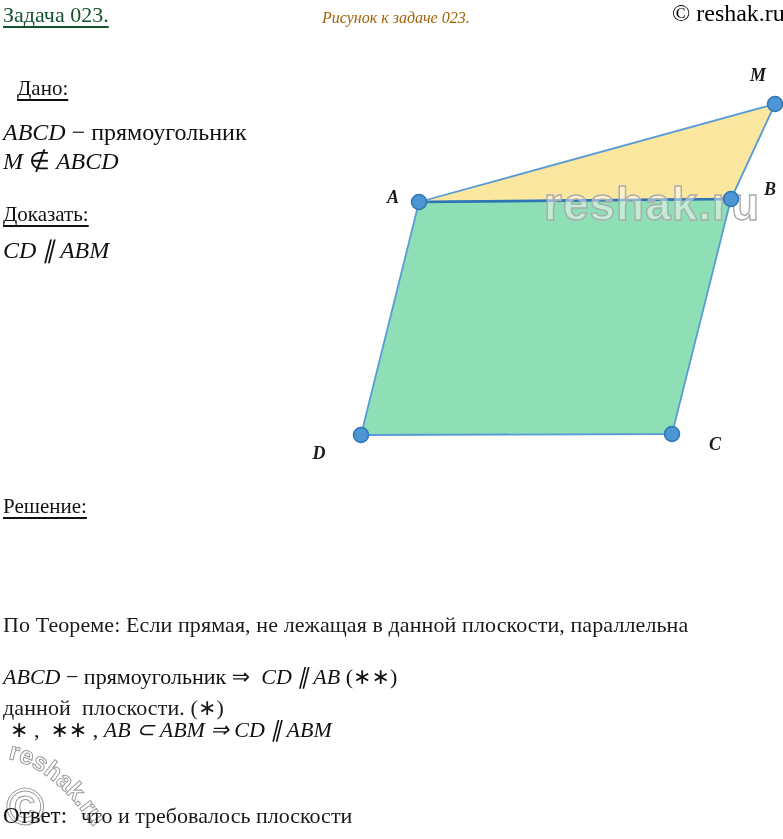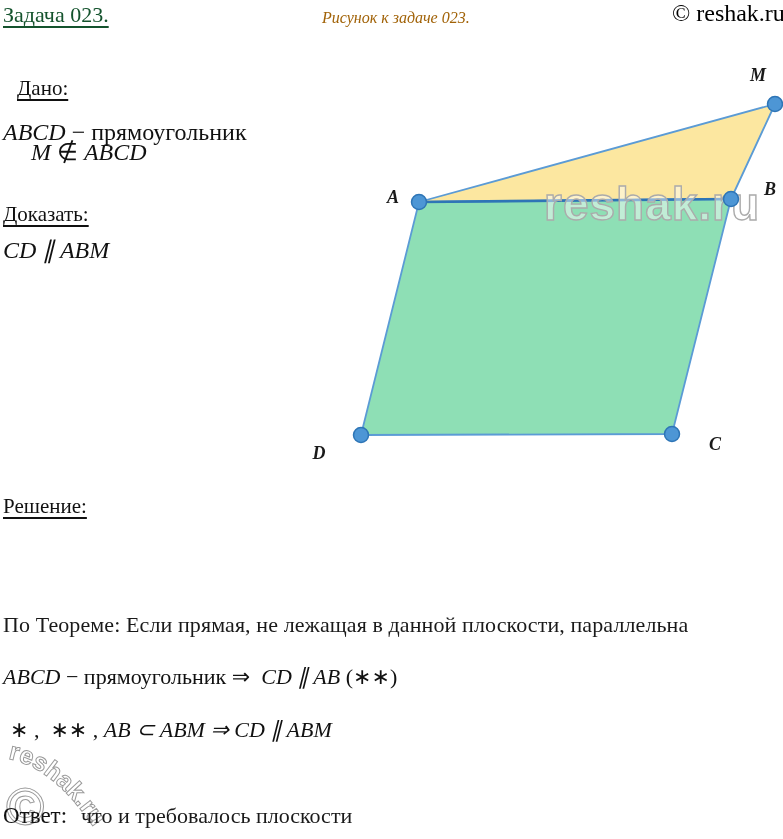--- a/index.html
+++ b/index.html
@@ -22,21 +22,21 @@
   .copyright { left:672px; top:0px; font-size:24px; color:#000000; }
 
   
   .section-label {
     font-size:21px; text-decoration:underline; text-underline-offset:4px;
   }
   .given-label  { left:3px; top:76px;margin-left:14px; }
   .prove-label  { left:3px; top:202px; }
   .math-line { font-size:24px; }
   .given-line1 { left:3px; top:119px; }
-  .given-line2 { left:3px; top:138px;margin-left:28px; }
+  .given-line2 { left:3px; top:147px; }
   .prove-line  { left:3px; top:236px;text-align:center; }
   .math { font-style:italic; }
 
   
   .solution-label { left:3px; top:494px; }
   .theorem {
     left:3px; top:556px; width:780px; font-size:22px; line-height:27.5px;
     letter-spacing:0.1px; color:#1a1a1a;
   }
   .step1 { left:3px;  top:664px; font-size:22px; }
@@ -94,20 +94,21 @@
   <text class="fig-label" x="393" y="203" text-anchor="middle">A</text>
   <text class="fig-label" x="770" y="195" text-anchor="middle">B</text>
   <text class="fig-label" x="715" y="450" text-anchor="middle">C</text>
   <text class="fig-label" x="319" y="459" text-anchor="middle">D</text>
   <text class="fig-label" x="758" y="81" text-anchor="middle">M</text>
 </svg>
 
 <div class="abs section-label solution-label">Решение:</div>
 <div class="abs theorem">
   <div>По Теореме: Если прямая, не лежащая в данной плоскости, параллельна</div>
+  <div>данной  плоскости. (∗)</div>
 </div>
 <div class="abs step1"><span class="math">ABCD</span><span> − прямоугольник ⇒  </span><span class="math">CD ∥ AB</span><span> (∗∗)</span></div>
 <div class="abs step2"><span>∗ ,  ∗∗ , </span><span class="math">AB ⊂ ABM ⇒ CD ∥ ABM</span></div>
 
 <svg class="corner-wm-svg" width="150" height="104" viewBox="0 0 150 104">
   <path id="wm-arc" d="M 8 24 Q 54 32 96 96" fill="none" stroke="none"></path>
   <text class="wm-text" font-size="25" fill="rgba(255,255,255,0.5)" stroke="#9a9a9a" stroke-width="1">
     <textPath href="#wm-arc">reshak.ru</textPath>
   </text>
   <text class="wm-text" x="6" y="90" font-size="52" fill="rgba(255,255,255,0.4)" stroke="#9a9a9a" stroke-width="1">©</text>

